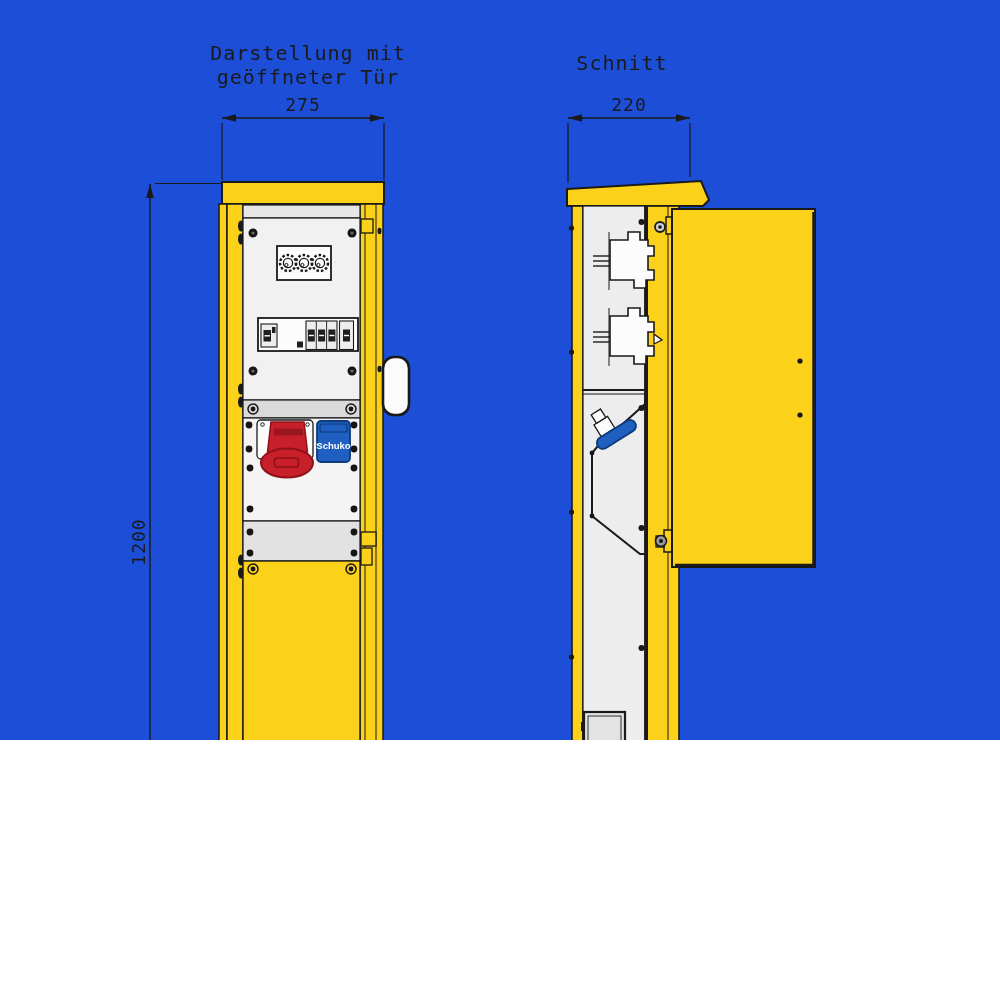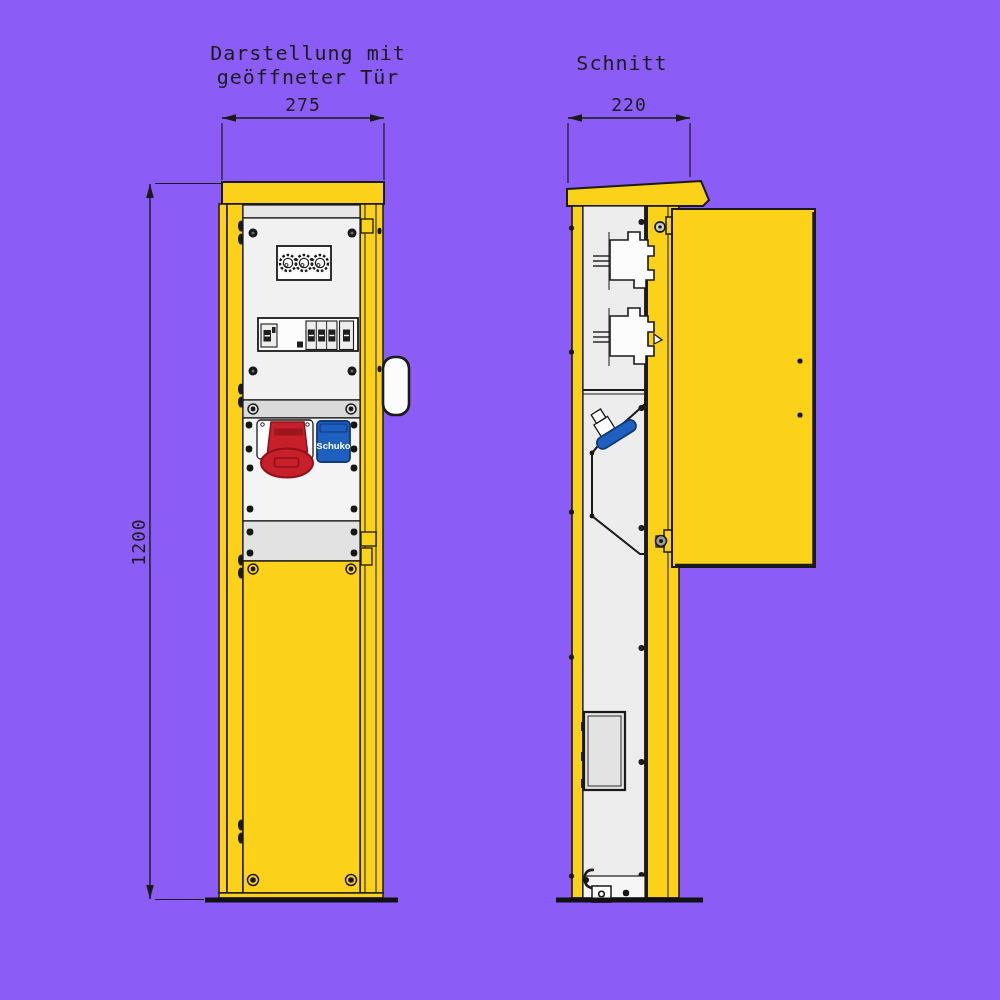--- a/index.html
+++ b/index.html
@@ -1,17 +1,17 @@
 <!DOCTYPE html>
 <html><head>
 <meta charset="utf-8">
 <style>
   html,body { margin:0; padding:0; background:#ffffff; }
   .canvas {
-    position:relative; width:1000px; height:1000px; background:#8b5cf6;
+    position:relative; width:1000px; height:740px; background:#1d4ed8;
     font-family:"DejaVu Sans Mono", monospace;
   }
   svg { display:block; }
   .cad-text {
     font-family:"DejaVu Sans Mono", monospace;
     fill:#1a1a1a;
     letter-spacing:1px;
   }
   .title-text { font-size:20px; }
   .dim-text  { font-size:18px; }

